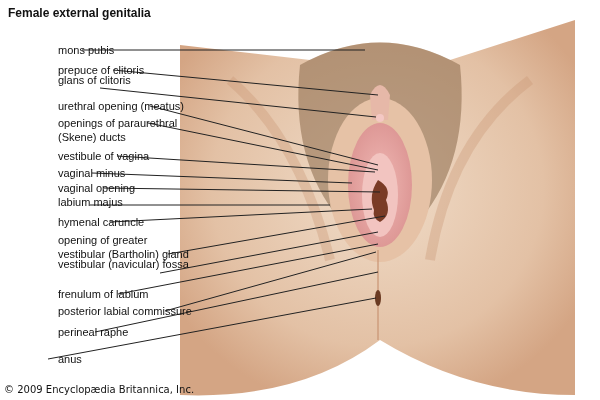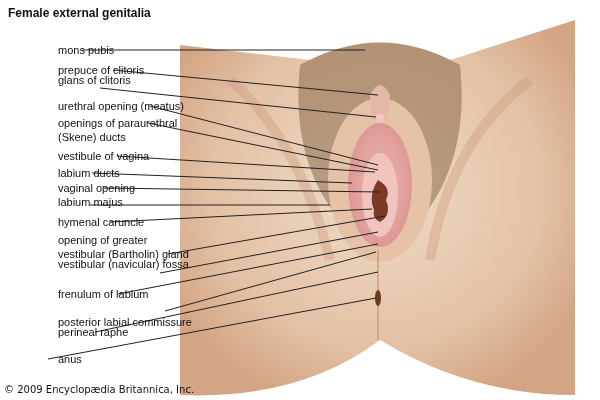--- a/index.html
+++ b/index.html
@@ -68,25 +68,25 @@
 
 <div class="title">Female external genitalia</div>
 
 <div class="label" style="top:44px">mons pubis</div>
 <div class="label" style="top:64px">prepuce of clitoris</div>
 <div class="label" style="top:74px">glans of clitoris</div>
 <div class="label" style="top:100px">urethral opening (meatus)</div>
 <div class="label" style="top:117px">openings of paraurethral</div>
 <div class="label" style="top:131px">(Skene) ducts</div>
 <div class="label" style="top:150px">vestibule of vagina</div>
-<div class="label" style="top:167px">labium ducts</div>
+<div class="label" style="top:167px">vaginal minus</div>
 <div class="label" style="top:182px">vaginal opening</div>
 <div class="label" style="top:196px">labium majus</div>
 <div class="label" style="top:216px">hymenal caruncle</div>
 <div class="label" style="top:234px">opening of greater</div>
 <div class="label" style="top:248px">vestibular (Bartholin) gland</div>
 <div class="label" style="top:258px">vestibular (navicular) fossa</div>
 <div class="label" style="top:288px">frenulum of labium</div>
-<div class="label" style="top:316px">posterior labial commissure</div>
+<div class="label" style="top:305px">posterior labial commissure</div>
 <div class="label" style="top:326px">perineal raphe</div>
 <div class="label" style="top:353px">anus</div>
 
 <div class="credit">© 2009 Encyclopædia Britannica, Inc.</div>
 
 </body></html>

